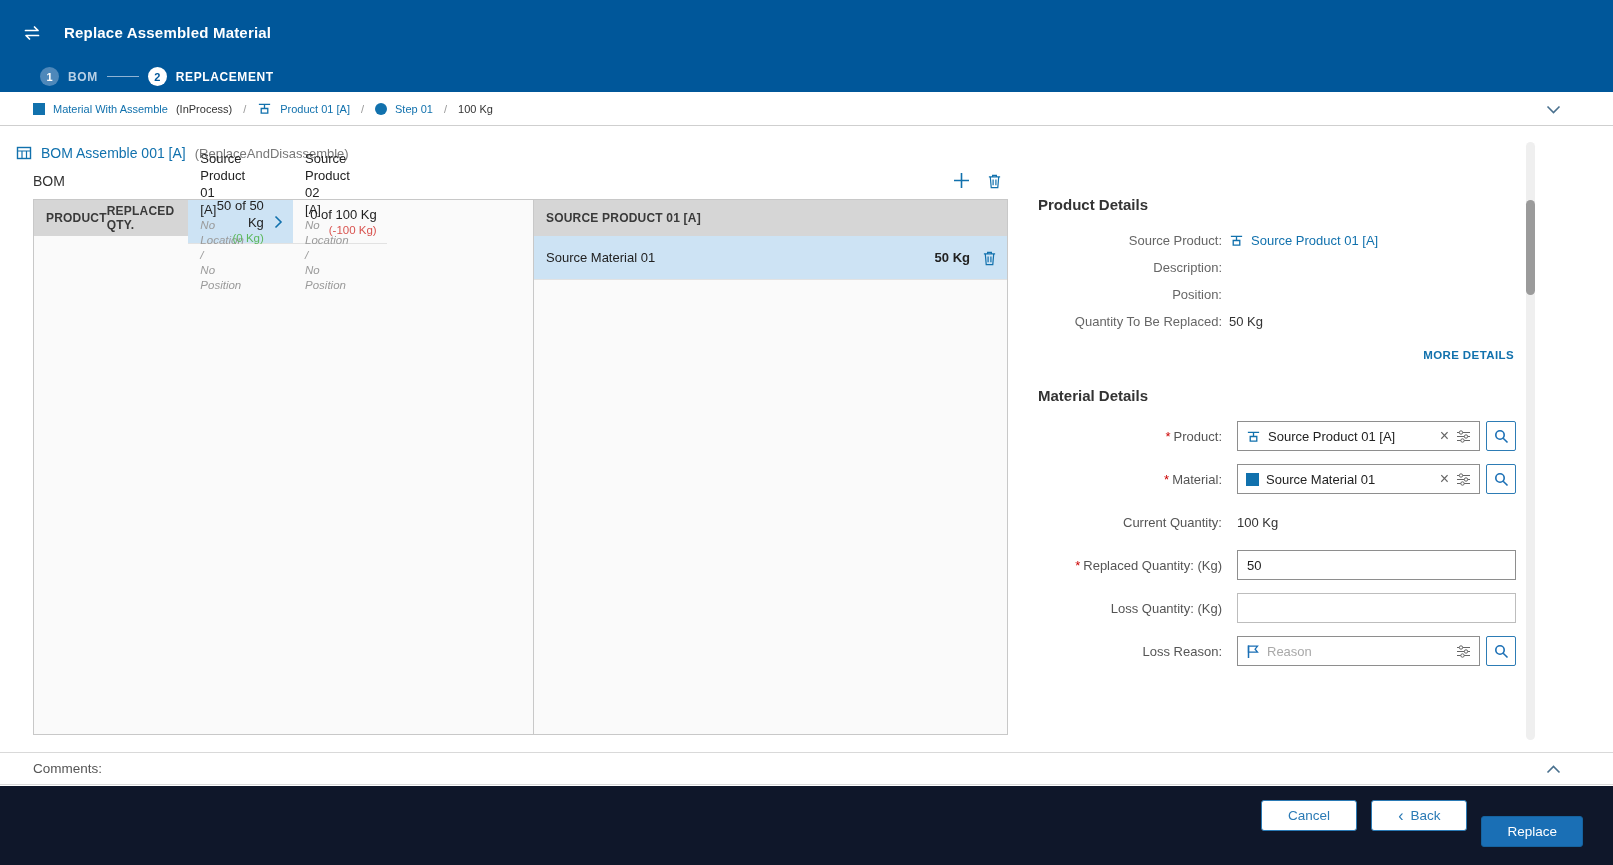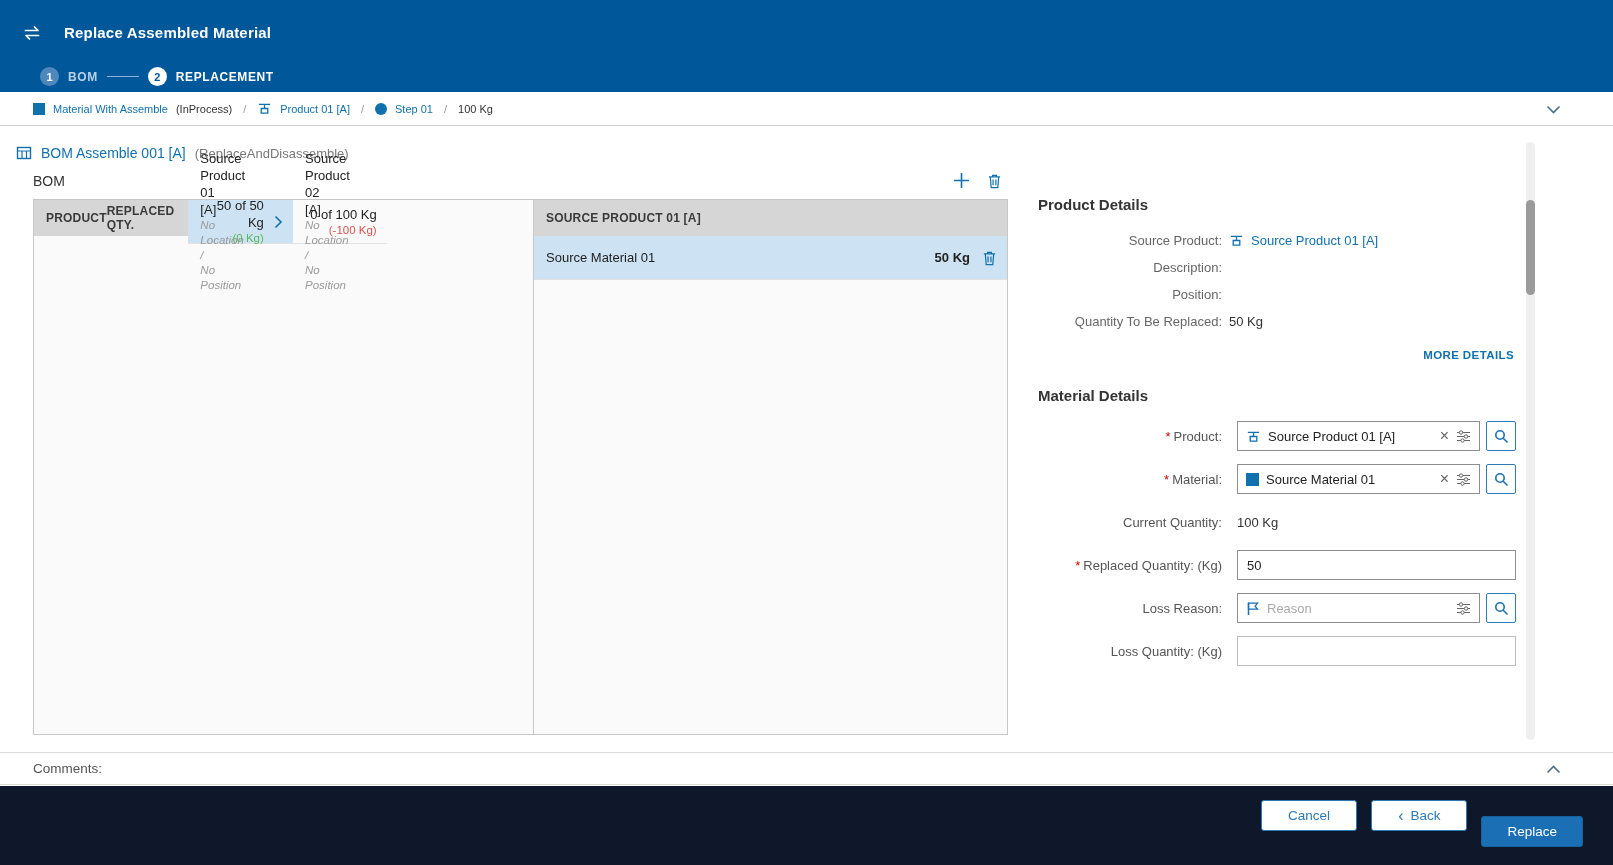--- a/index.html
+++ b/index.html
@@ -313,20 +313,25 @@
         <span class="f-label">Current Quantity:</span>
         <span class="static-val">100 Kg</span>
       </div>
 
       <div class="f-row">
         <span class="f-label"><span class="req">*</span><span>Replaced Quantity: (Kg)</span></span>
         <input class="text-input" value="50" style="">
       </div>
 
       <div class="f-row">
+        <span class="f-label">Loss Quantity: (Kg)</span>
+        <input class="text-input light" value="" style="">
+      </div>
+
+      <div class="f-row">
         <span class="f-label">Loss Reason:</span>
         <div class="f-field">
           <div class="lookup">
             <span style="display:flex;">
               <svg width="14" height="15" viewBox="0 0 14 15">
                   <path d="M2.5 1.5v12.5" stroke="#1a6fb5" stroke-width="1.5"></path>
                   <path d="M2.5 2.2h9l-2.4 3 2.4 3h-9z" fill="none" stroke="#1a6fb5" stroke-width="1.3"></path>
                 </svg>
             </span>
             <span class="txt placeholder">Reason</span>
@@ -339,25 +344,20 @@
                 </svg>
             </span>
           </div>
           <button class="search-btn">
             <svg width="15" height="15" viewBox="0 0 15 15">
                 <circle cx="6" cy="6" r="4.2" fill="none" stroke="#1a6fb5" stroke-width="1.6"></circle>
                 <path d="M9.2 9.2L13.5 13.5" stroke="#1a6fb5" stroke-width="1.6"></path>
               </svg>
           </button>
         </div>
-      </div>
-
-      <div class="f-row">
-        <span class="f-label">Loss Quantity: (Kg)</span>
-        <input class="text-input light" value="" style="">
       </div>
 
     </aside>
 
     <div class="vscroll">
       <div class="thumb"></div>
     </div>
   </main>
 
   <div class="comments-bar">

